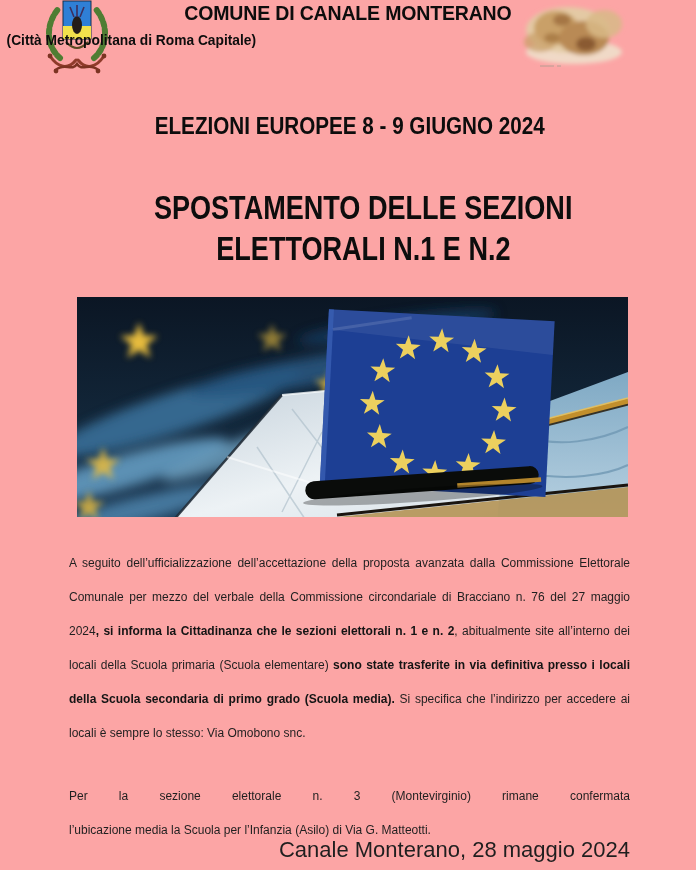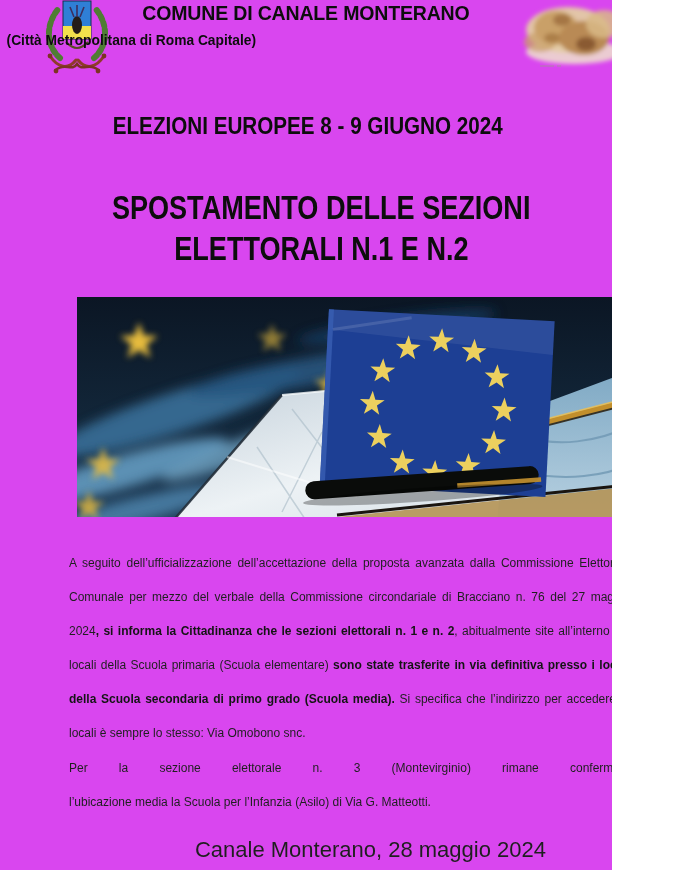--- a/index.html
+++ b/index.html
@@ -1,17 +1,17 @@
 <!DOCTYPE html>
 <html><head>
 <meta charset="utf-8">
 <style>
   html,body{margin:0;padding:0;background:#ffffff;}
   .page{
-    position:relative;width:612px;height:870px;background:#d946ef;
+    position:relative;width:696px;height:870px;background:#fca5a5;
     font-family:"Liberation Sans",sans-serif;color:#1b1b1b;overflow:hidden;
   }
   
   .hdr-title{position:absolute;top:0;left:0;right:0;text-align:center;}
   .hdr-title .scale{display:inline-block;transform:scaleX(.93);transform-origin:center;
     font-weight:bold;font-size:21px;line-height:26px;color:#0d0d0d;letter-spacing:-.2px;}
   .hdr-sub{position:absolute;top:30px;left:0;right:15px;text-align:left;}
   .hdr-sub .scale{display:inline-block;transform:scaleX(.95);transform-origin:center;
     font-weight:bold;font-size:14.5px;line-height:20px;color:#0d0d0d;}
   .coa{position:absolute;left:36px;top:-2px;}
@@ -24,21 +24,21 @@
   .main-title .line{display:block;padding-left:31px;}
   .main-title .scale{display:inline-block;transform:scaleX(.82);transform-origin:center;
     font-weight:bold;font-size:33px;line-height:41px;color:#0d0d0d;}
   
   .hero{position:absolute;top:297px;left:77px;width:551px;height:220px;}
   
   .para{position:absolute;left:69px;width:561px;font-size:12px;line-height:34px;
     text-align:justify;color:#1f1f1f;}
   .para b{font-weight:bold;color:#141414;}
   .para1{top:534px;}
-  .para2{top:751px;}
+  .para2{top:779px;}
   .para2 .jline{text-align:justify;text-align-last:justify;}
   .para2 .nline{text-align:left;}
   .dateline{position:absolute;top:837px;right:66px;font-size:22px;color:#1f1f1f;}
 </style>
 </head>
 <body>
 
 <div class="page">
 
   <div class="coa">

